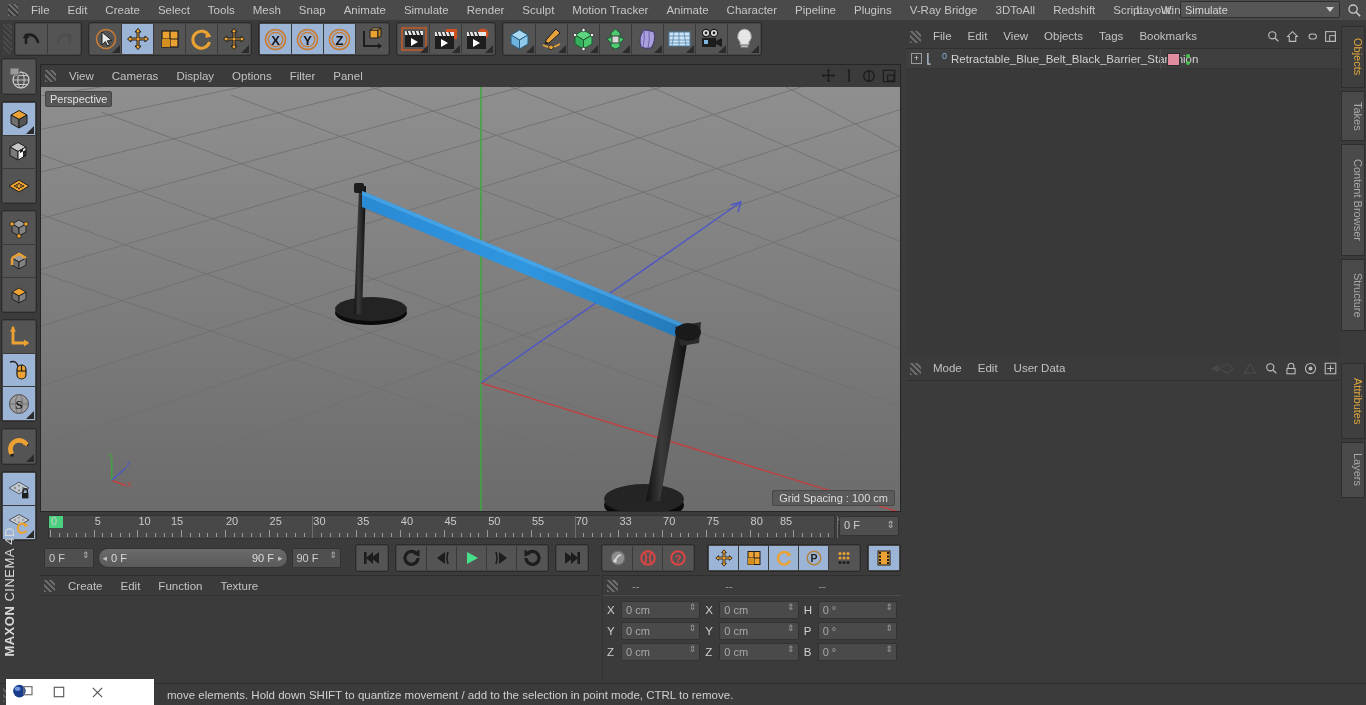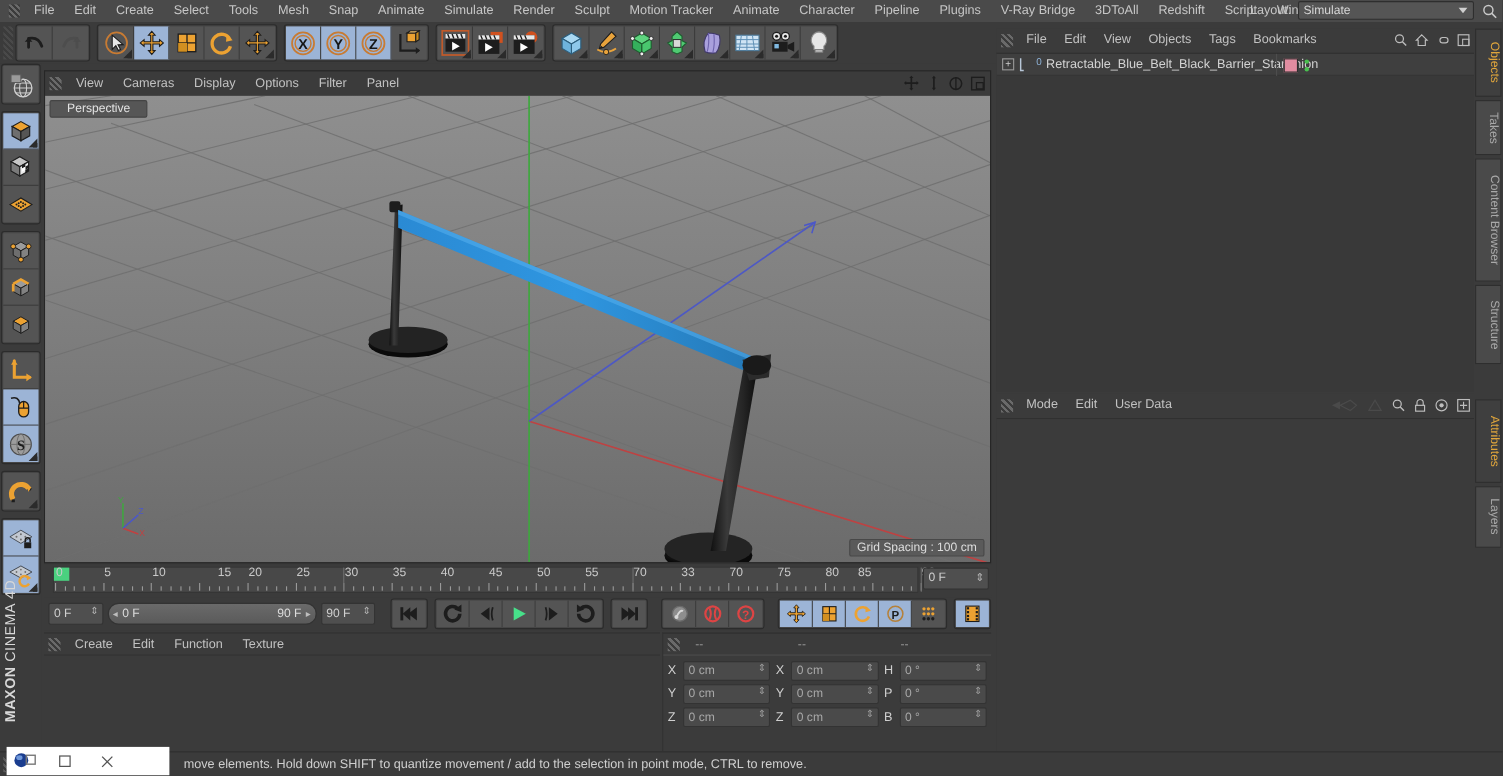--- a/index.html
+++ b/index.html
@@ -89,21 +89,21 @@
   }
   .vp-menubar { height:22px; background:#3b3b3b; display:flex; align-items:center;
     padding-left:4px; position:relative; }
   .vp-menubar .mi { padding:0 9px; font-size:11.5px; color:#c2c2c2; line-height:22px;}
   .vp-grip { width:11px;height:12px; background:
       repeating-linear-gradient(45deg,#6a6a6a 0 2px,#3b3b3b 2px 4px); margin-right:4px;}
   .vp-icons { position:absolute; right:4px; top:3px; display:flex; gap:6px; align-items:center;}
   .vp-canvas { position:absolute; left:0; top:22px; right:0; bottom:0; overflow:hidden;
     background: radial-gradient(ellipse at 50% 45%, #8e8e8e 0%, #7b7b7b 45%, #6e6e6e 75%, #656565 100%); }
   .persp-label { position:absolute; left:4px; top:4px; background:#565656;
-    border:1px solid #444; color:#e2e2e2; font-size:11px; padding:1px 15px; border-radius:2px; z-index:5;}
+    border:1px solid #444; color:#e2e2e2; font-size:11px; padding:1px 4px; border-radius:2px; z-index:5;}
   .grid-label { position:absolute; right:5px; bottom:5px; background:#5a5a5a;
     border:1px solid #484848; color:#ddd; font-size:11px; padding:1px 6px; border-radius:2px; z-index:5;}
   .axis-gizmo { position:absolute; left:62px; bottom:22px; width:42px;height:42px; z-index:5;}
 
   
   .timeline-panel { position:absolute; left:40px; top:513px; width:861px; height:28px; background:#3b3b3b;}
   .tl-ruler { position:absolute; left:8px; top:2px; right:66px; height:24px; background:#484848;
     border:1px solid #333; }
   .tl-green { position:absolute; left:0px; top:0px; width:14px; height:12px; background:#4ad17f;}
   .tl-num { position:absolute; top:-1px; font-size:11px; color:#c9c9c9;}
@@ -692,21 +692,21 @@
   </div>
 </div>
 
 <div class="timeline-panel">
   <div class="tl-ruler">
     <div class="tl-green"></div>
     <div id="tl-nums">
         <div class="tl-num" style="left: 2px;">0</div>
         <div class="tl-num" style="left: 45.7222px;">5</div>
         <div class="tl-num" style="left: 89.4444px;">10</div>
-        <div class="tl-num" style="left: 149px; text-align: center;">15</div>
+        <div class="tl-num" style="left: 122px; text-align: center;">15</div>
         <div class="tl-num" style="left: 176.889px;">20</div>
         <div class="tl-num" style="left: 220.611px;">25</div>
         <div class="tl-num" style="left: 264.333px;">30</div>
         <div class="tl-num" style="left: 308.056px;">35</div>
         <div class="tl-num" style="left: 351.778px;">40</div>
         <div class="tl-num" style="left: 395.5px;">45</div>
         <div class="tl-num" style="left: 439.222px;">50</div>
         <div class="tl-num" style="left: 482.944px;">55</div>
         <div class="tl-num" style="left: 526.667px;">70</div>
         <div class="tl-num" style="left: 570.389px;">33</div>

